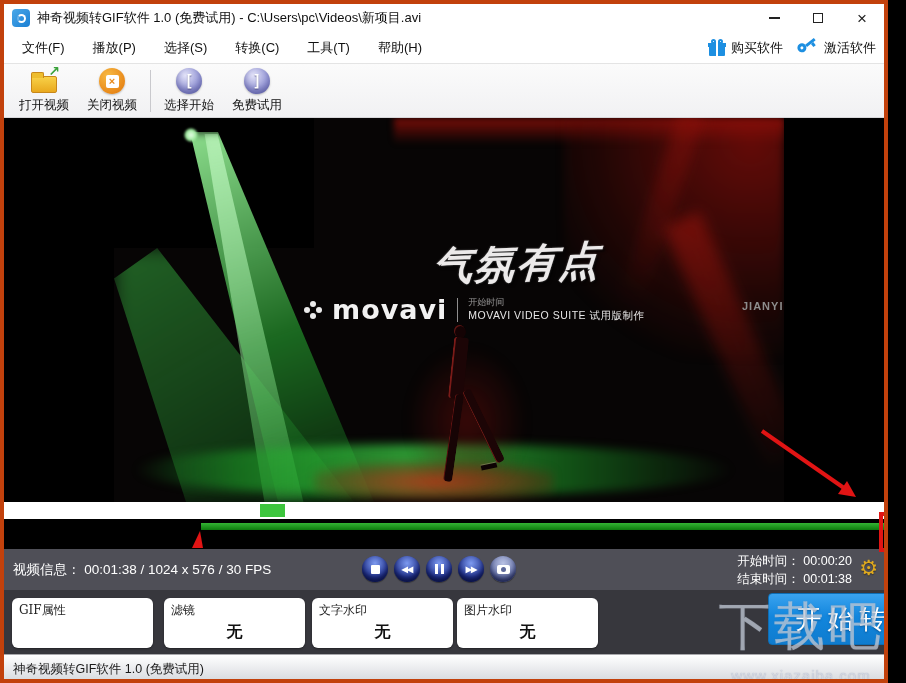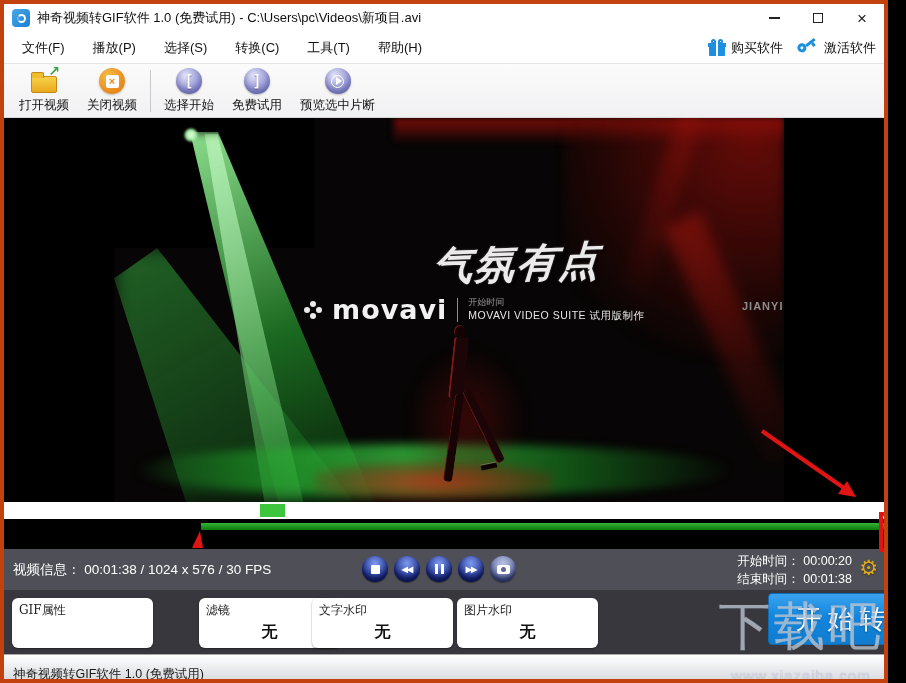--- a/index.html
+++ b/index.html
@@ -104,25 +104,25 @@
   .glyph-cam::after { content:""; position:absolute; left:4px; top:2px; width:5px; height:5px; border-radius:50%; background:#5d689a; }
   .times { position:absolute; right:32px; top:4px; text-align:left; font-size:12.5px; line-height:1.4; white-space:nowrap; }
   .gear { position:absolute; right:6px; top:8px; font-size:21px; color:#dfa91e; cursor:pointer; line-height:1; text-shadow:0 1px 1px rgba(0,0,0,.4); }
 
   
   .panelarea { position:relative; height:64px; background:#37373d; }
   .card { position:absolute; top:8px; width:141px; height:50px; background:#fff; border-radius:6px; box-shadow:0 1px 2px rgba(0,0,0,.4); padding:4px 7px; font-family:"DejaVu Serif",serif; cursor:pointer; }
   .card-label { font-size:12px; color:#222; display:block; }
   .card-value { display:block; text-align:center; font-size:16px; font-weight:bold; color:#111; margin-top:3px; }
   .card-value.left { text-align:left; font-size:15px; letter-spacing:.5px; }
-  .card1 { left:8px; } .card2 { left:160px;margin-left:35px; } .card3 { left:308px; } .card4 { left:453px; }
+  .card1 { left:8px; } .card2 { left:160px; } .card3 { left:308px; } .card4 { left:453px; }
   .convert-btn { position:absolute; left:764px; top:3px; width:183px; height:52px; border:1px solid #0e6db4; border-radius:4px; background:linear-gradient(#3aa3ef,#1286dd 45%,#0f7ccf); color:#fff; font-size:26px; letter-spacing:6px; font-family:"DejaVu Serif",serif; cursor:pointer; text-shadow:0 1px 2px rgba(0,40,80,.5); }
 
   
-  .statusbar { height:29px; background:linear-gradient(#ffffff,#d4d7dc); border-top:1px solid #a8a8ac; display:flex; align-items:flex-end; padding-left:9px; font-size:12.5px; color:#1a1a1a; }
+  .statusbar { height:29px; background:linear-gradient(#ffffff,#d4d7dc); border-top:1px solid #a8a8ac; display:flex; align-items:center; padding-left:9px; font-size:12.5px; color:#1a1a1a; }
 
   
   .annotations { position:absolute; left:0; top:0; width:906px; height:683px; pointer-events:none; z-index:40; }
   .sitewatermark { position:absolute; left:690px; top:594px; width:214px; text-align:center; z-index:60; pointer-events:none; }
   .sw-line1 { font-size:52px; font-weight:normal; letter-spacing:3px; color:rgba(235,240,248,.48); text-shadow:0 0 1px rgba(120,130,150,.6); font-family:"DejaVu Serif",serif; line-height:1.1; }
   .sw-line2 { font-size:15px; color:rgba(225,230,240,.75); text-shadow:0 0 1px rgba(120,130,150,.7); margin-top:12px; letter-spacing:1px; }
 </style>
 </head>
 <body>
 
@@ -201,30 +201,20 @@
         </span>
       <span class="tool-label">选择开始</span>
     </div>
     <div class="tool">
       <span class="icon-wrap">
           <span class="orb">
             <span class="bracket">]</span>
           </span>
         </span>
       <span class="tool-label">免费试用</span>
-    </div>
-    <div class="tool">
-      <span class="icon-wrap">
-          <span class="orb">
-            <span class="preview-ring">
-              <span class="preview-tri"></span>
-            </span>
-          </span>
-        </span>
-      <span class="tool-label">预览选中片断</span>
     </div>
   </div>
 
   <div class="videoarea">
     <div class="videoframe">
       <span class="fx fx-red-top"></span>
       <span class="fx fx-red-corner"></span>
       <span class="fx fx-red-beam"></span>
       <span class="fx fx-red-beam2"></span>
       <span class="fx fx-dark-tl"></span>

